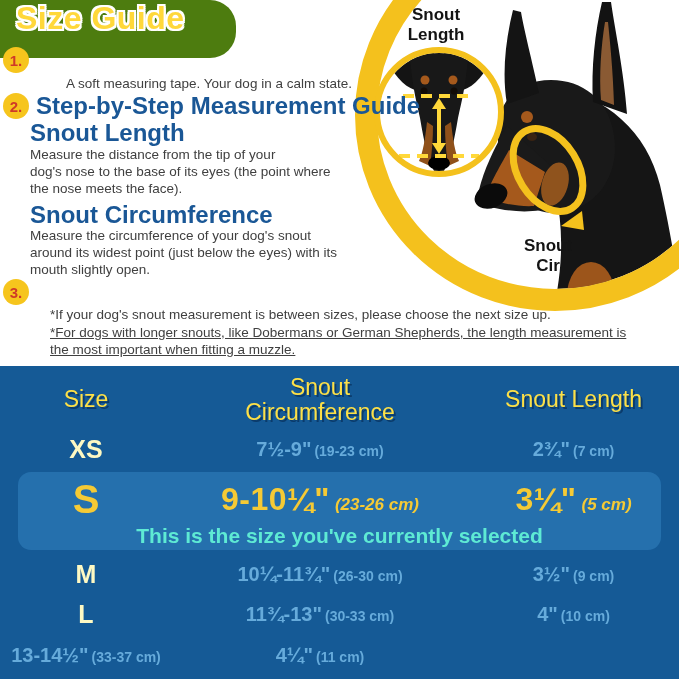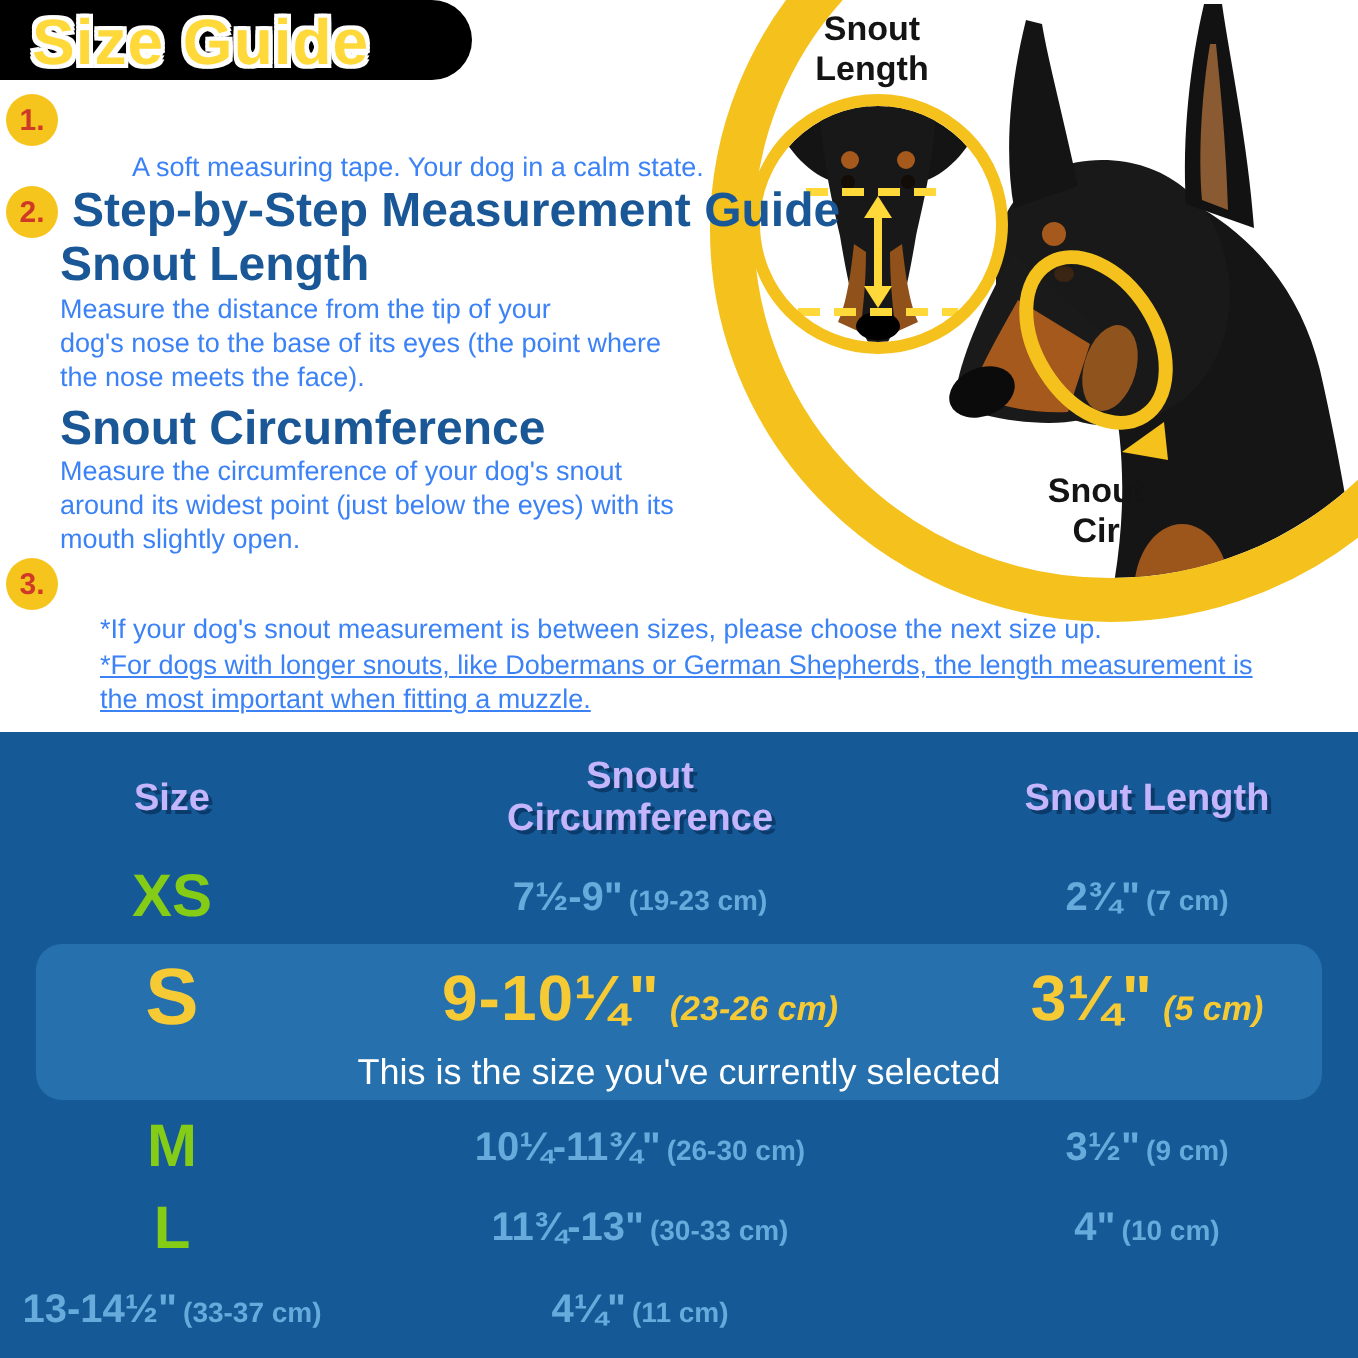--- a/index.html
+++ b/index.html
@@ -6,24 +6,24 @@
   body{
     width:679px;height:679px;position:relative;overflow:hidden;
     background:#ffffff;
     font-family:"Liberation Sans", sans-serif;
     -webkit-font-smoothing:antialiased;
   }
   .abs{position:absolute;}
 
   
   .banner{
-    left:0;top:0;width:236px;height:40px;
-    background:#000000;
+    left:0;top:0;width:236px;height:58px;
+    background:#4d7c0f;
     border-radius:0 26px 26px 0;
-    display:flex;align-items:flex-end;
+    display:flex;align-items:flex-start;
   }
   .banner-title{
     padding-left:16px;
     font-size:32px;font-weight:800;letter-spacing:.5px;
     color:#ffd83a;
     text-shadow:-2px -2px 0 #fff,2px -2px 0 #fff,-2px 2px 0 #fff,2px 2px 0 #fff,
                  0 -2px 0 #fff,0 2px 0 #fff,-2px 0 0 #fff,2px 0 0 #fff;
   }
 
   
@@ -31,21 +31,21 @@
   .badge{
     width:26px;height:26px;border-radius:50%;
     background:#f6c51d;color:#cf3a28;
     font-size:15px;font-weight:700;
     display:flex;align-items:center;justify-content:center;
     flex:0 0 auto;
   }
   .h-blue{font-size:24px;font-weight:700;color:#1a5796;line-height:1;}
   .subhead{left:30px;font-size:24px;font-weight:700;color:#1a5796;}
   .bodytext{
-    font-size:13.5px;color:#3b82f6;line-height:17px;
+    font-size:13.5px;color:#404040;line-height:17px;
     white-space:pre-line;
   }
   .sec1{top:47px;}
   .body1{top:75px;left:66px;}
   .sec2{top:93px;}
   .sub1h{top:119px;}
   .sub1b{top:146px;left:30px;width:360px;}
   .sub2h{top:201px;}
   .sub2b{top:227px;left:30px;width:370px;}
   .sec3{top:279px;}
@@ -67,47 +67,47 @@
   .panel{
     left:0;top:366px;width:679px;height:313px;
     background:#155a96;
   }
   .grid{
     display:grid;grid-template-columns:172px 296px 211px;
     align-items:center;text-align:center;
   }
   .thead{margin-top:6px;height:56px;}
   .hcell{
-    color:#c4b5fd;font-weight:700;font-size:19px;line-height:1.1;
+    color:#fde047;font-weight:400;font-size:23px;line-height:1.1;
     text-shadow:2px 2px 0 #0b3b6b;
     white-space:pre-line;
   }
   .trow{height:38px;}
   .trow.first{margin-top:2px;}
   .trow.gap{margin-top:4px;}
-  .scell{color:#84cc16;font-weight:800;font-size:30px;}
+  .scell{color:#fef9c3;font-weight:800;font-size:25px;}
   .vcell{color:#66abdb;font-weight:700;}
   .vcell .v{font-size:20px;font-weight:800;}
   .vcell .u{font-size:14px;font-weight:700;margin-left:3px;}
   .trow.m,.trow.l,.trow.xl{height:41px;}
   .trow.m{height:40px;}
 
   .selwrap{position:relative;margin-top:4px;height:78px;}
   .selbg{
     position:absolute;left:18px;right:18px;top:0;bottom:0;
     background:#2570ad;border-radius:13px;
   }
   .selrow{position:relative;height:50px;padding-top:2px;}
   .selrow .scell{color:#f5ca35;font-size:40px;}
   .selrow .vcell{color:#f5ca35;}
   .selrow .vcell .v{font-size:32px;letter-spacing:.5px;}
   .selrow .vcell .u{font-size:17px;margin-left:5px;font-style:italic;}
   .selnote{
     position:relative;height:24px;text-align:center;
-    color:#ffffff;font-weight:400;font-size:18px;line-height:24px;
+    color:#5eead4;font-weight:700;font-size:21px;line-height:24px;
   }
 </style>
 </head>
 <body>
 
 <div class="abs illus">
   <svg width="324" height="334" viewBox="0 0 324 334">
     <defs>
       <clipPath id="blob">
           <ellipse cx="200" cy="115" rx="178" ry="174"></ellipse>

